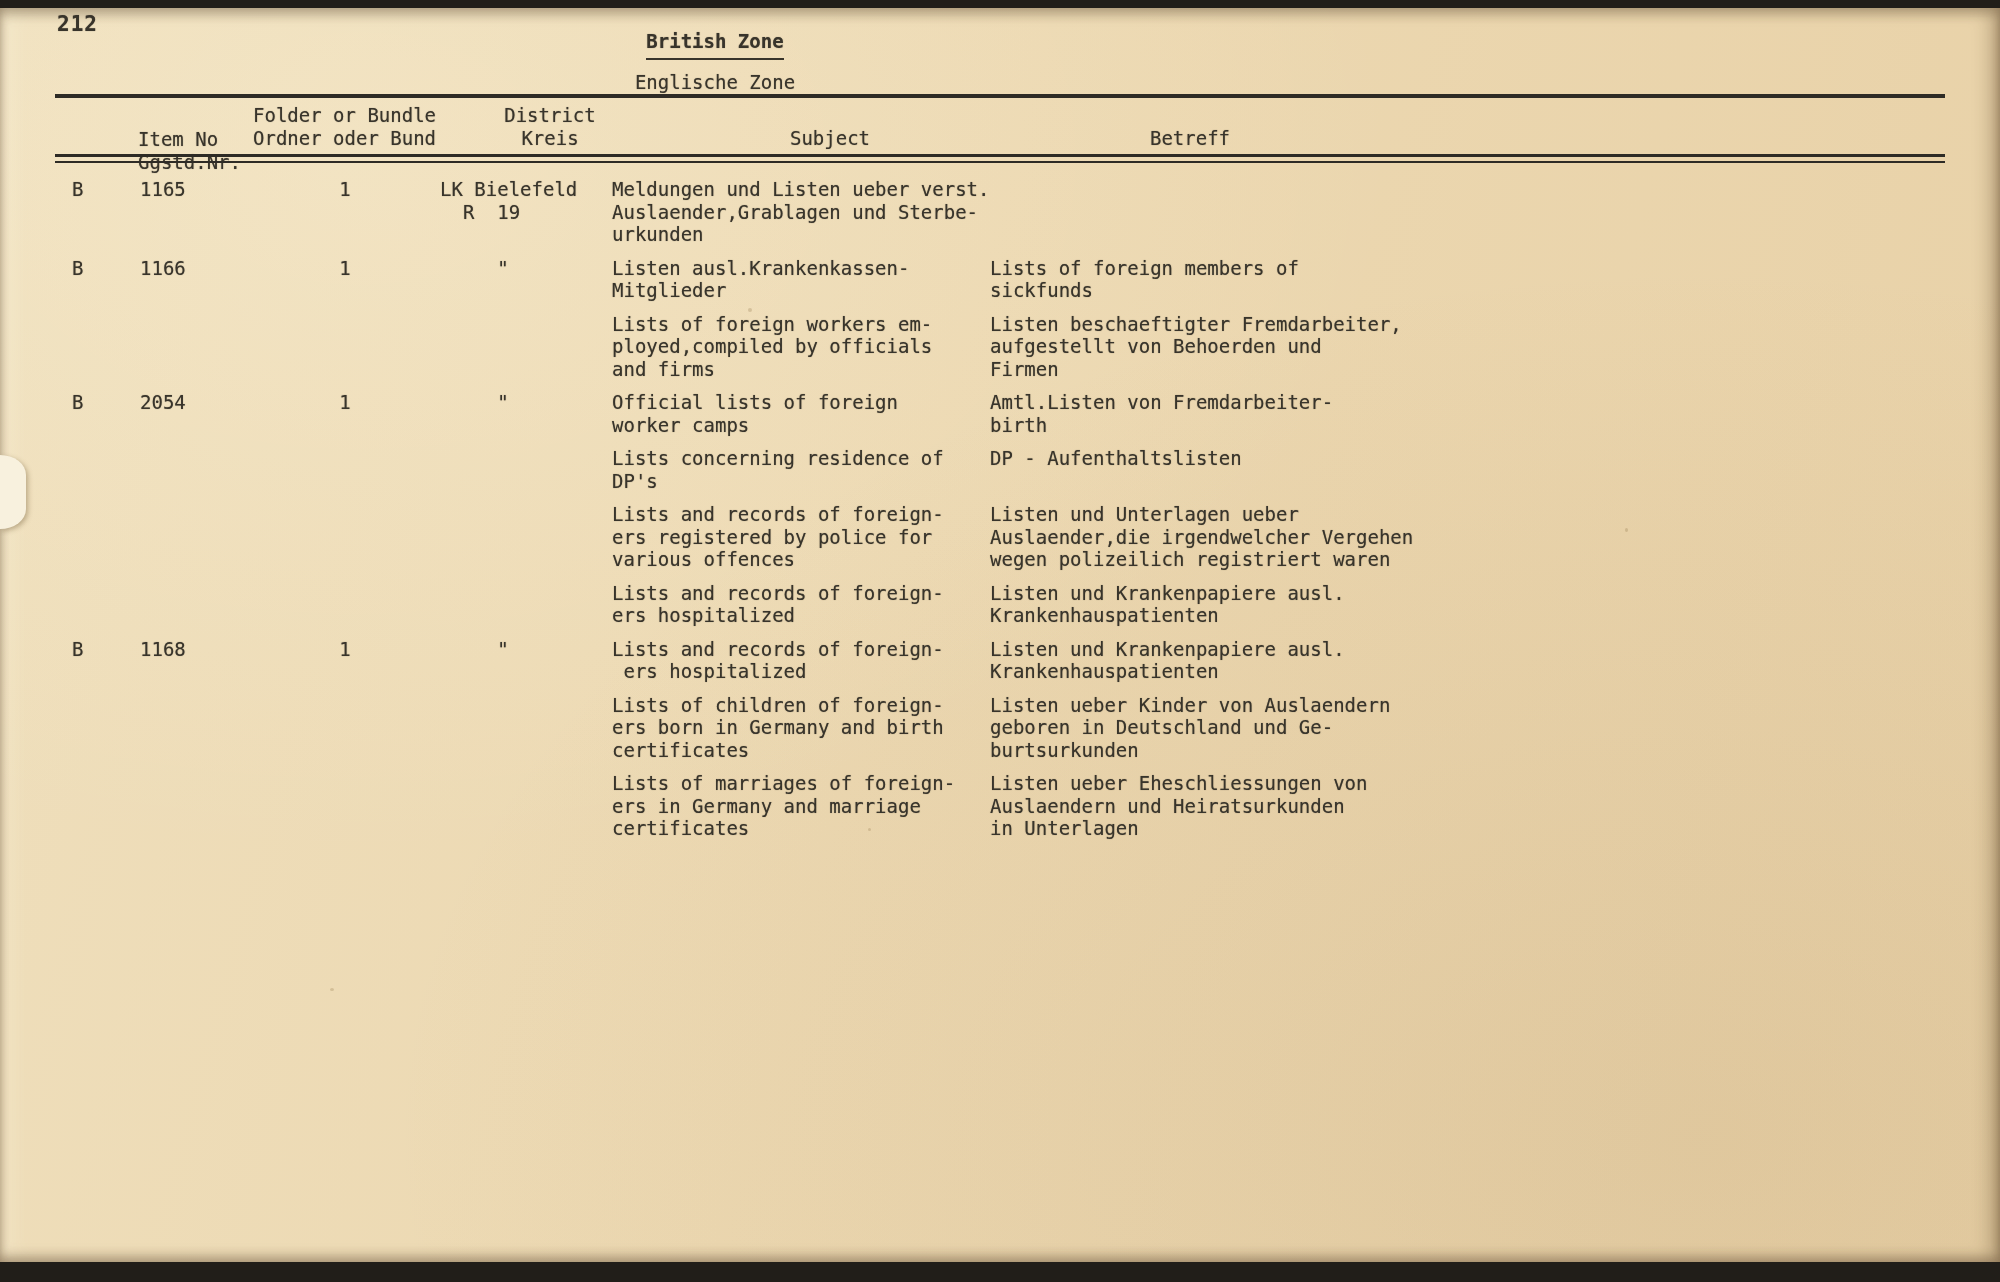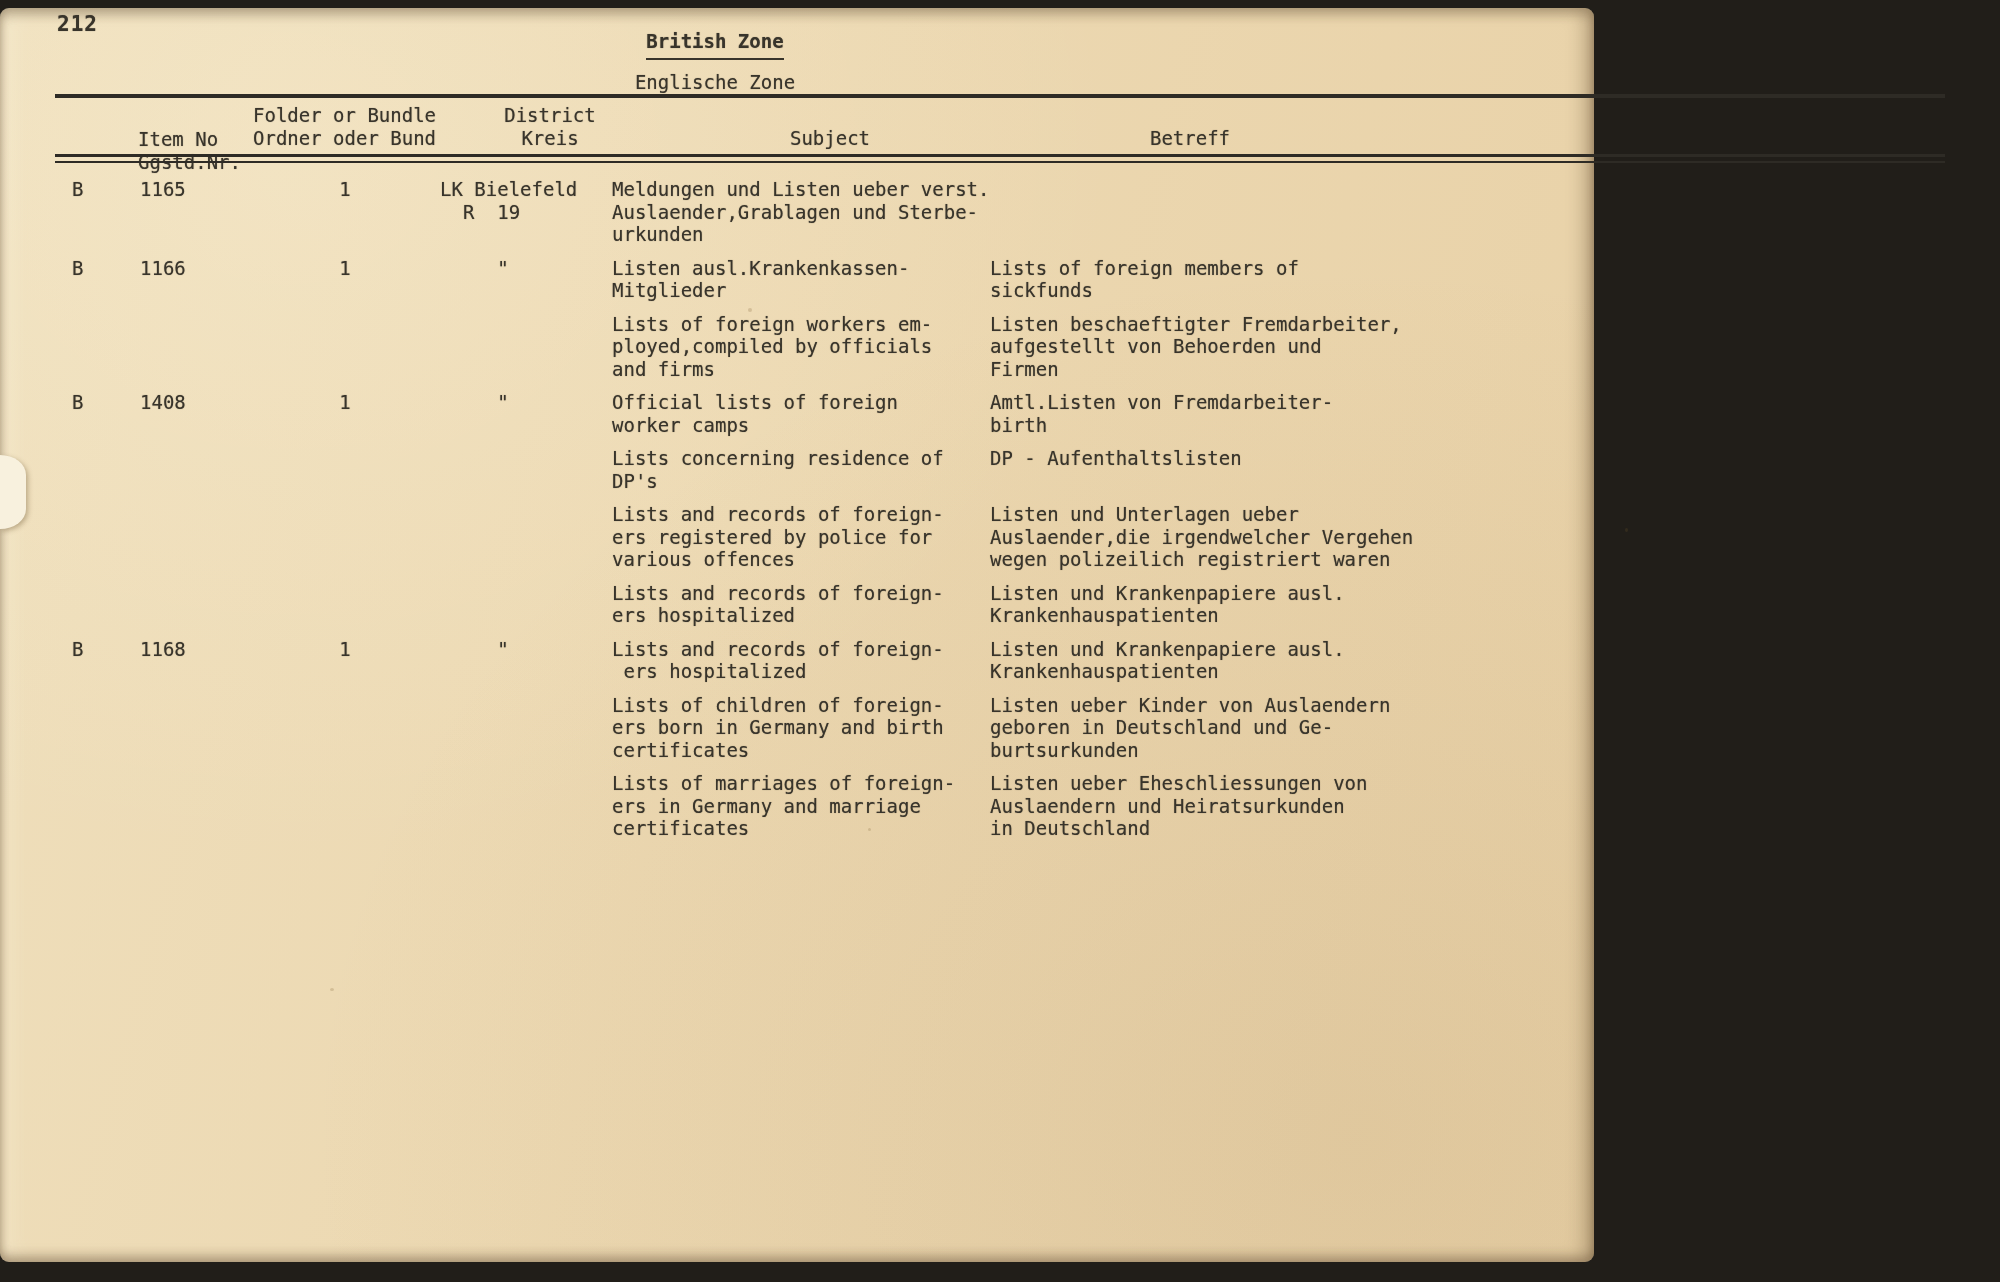--- a/index.html
+++ b/index.html
@@ -5,32 +5,31 @@
   * { margin: 0; padding: 0; box-sizing: border-box; }
   html, body {
     width: 2000px; height: 1282px;
     overflow: hidden;
     background: #211e19;
     font-family: "DejaVu Sans Mono", "Liberation Mono", monospace;
   }
   .paper {
     position: absolute;
     left: 0; top: 8px;
-    width: 1594px; height: 1254px;
+    width: 2000px; height: 1254px;
     background:
       radial-gradient(ellipse at 18% 12%, rgba(255,248,225,0.25), transparent 45%),
       radial-gradient(ellipse at 85% 90%, rgba(140,100,50,0.10), transparent 55%),
       linear-gradient(105deg, #efdfbc 0%, #ecd8b1 45%, #e8d1a7 100%);
     box-shadow:
       inset -10px 0 18px rgba(70,45,20,0.28),
       inset 0 7px 10px rgba(70,45,20,0.22),
       inset 0 -6px 10px rgba(70,45,20,0.25),
       inset 14px 0 20px rgba(255,250,232,0.20);
     color: #38342b;
-    border-radius: 9px;
   }
   .ink { text-shadow: 0 0 1px rgba(52,47,37,0.55); }
 
   .page-number {
     position: absolute; left: 57px; top: 4px;
     font-size: 21px; font-weight: bold; letter-spacing: 1px;
   }
   .title-block { position: absolute; left: 0; top: 22px; width: 1430px; text-align: center; }
   .title {
     display: inline-block;
@@ -146,21 +145,21 @@
 ployed,compiled by officials
 and firms</div>
     <div class="cell c-betreff ink">Listen beschaeftigter Fremdarbeiter,
 aufgestellt von Behoerden und
 Firmen</div>
   </div>
 
   <div class="entry">
     <div class="cell c-spacer"></div>
     <div class="cell c-letter ink">B</div>
-    <div class="cell c-item ink">1408</div>
+    <div class="cell c-item ink">2054</div>
     <div class="cell c-folder ink">1</div>
     <div class="cell c-district ink">     "</div>
     <div class="cell c-subject ink">Official lists of foreign
 worker camps</div>
     <div class="cell c-betreff ink">Amtl.Listen von Fremdarbeiter-
 birth</div>
   </div>
 
   <div class="entry">
     <div class="cell c-spacer"></div>
@@ -229,21 +228,21 @@
     <div class="cell c-spacer"></div>
     <div class="cell c-letter ink"></div>
     <div class="cell c-item ink"></div>
     <div class="cell c-folder ink"></div>
     <div class="cell c-district ink"></div>
     <div class="cell c-subject ink">Lists of marriages of foreign-
 ers in Germany and marriage
 certificates</div>
     <div class="cell c-betreff ink">Listen ueber Eheschliessungen von
 Auslaendern und Heiratsurkunden
-in Deutschland</div>
+in Unterlagen</div>
   </div>
 </div>
 
   <div class="notch"></div>
   <div class="speckle sp1"></div>
   <div class="speckle sp2"></div>
   <div class="speckle sp3"></div>
   <div class="speckle sp4"></div>
 
 </div>

